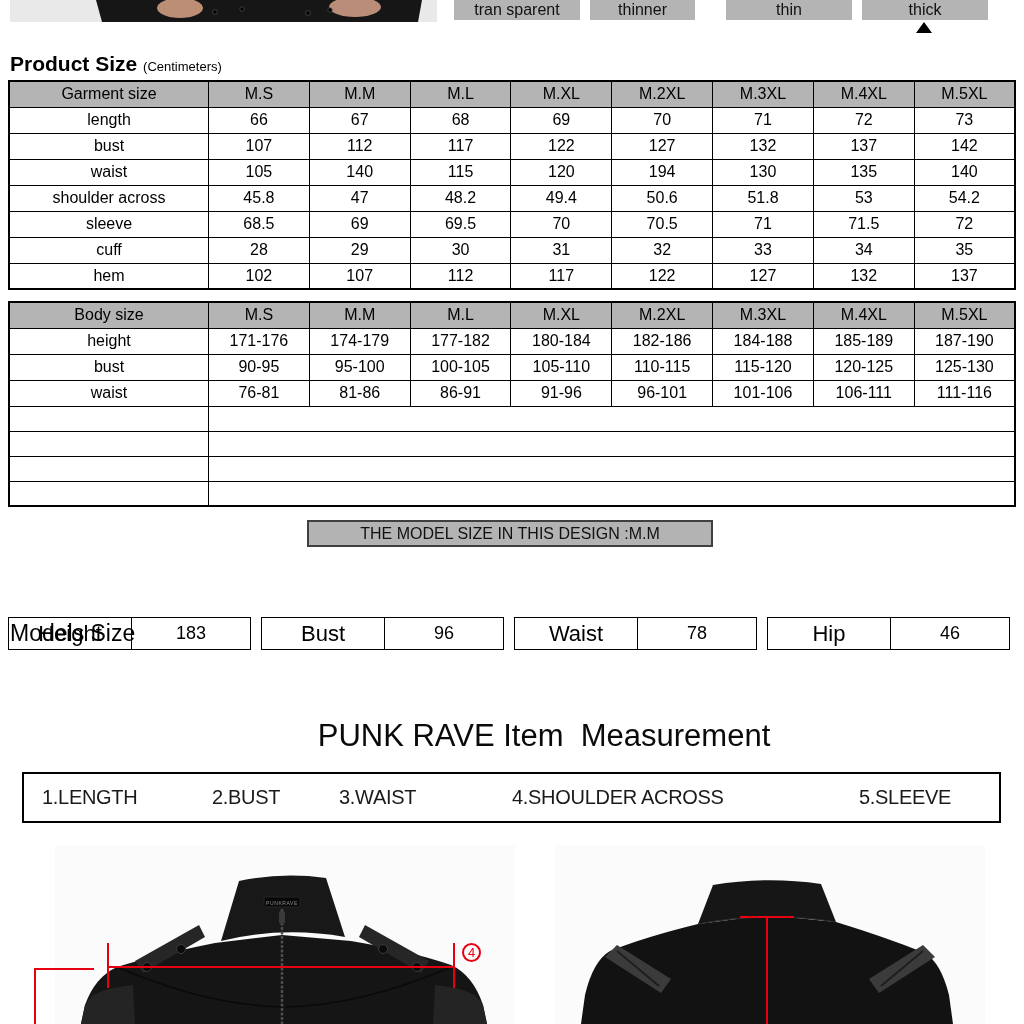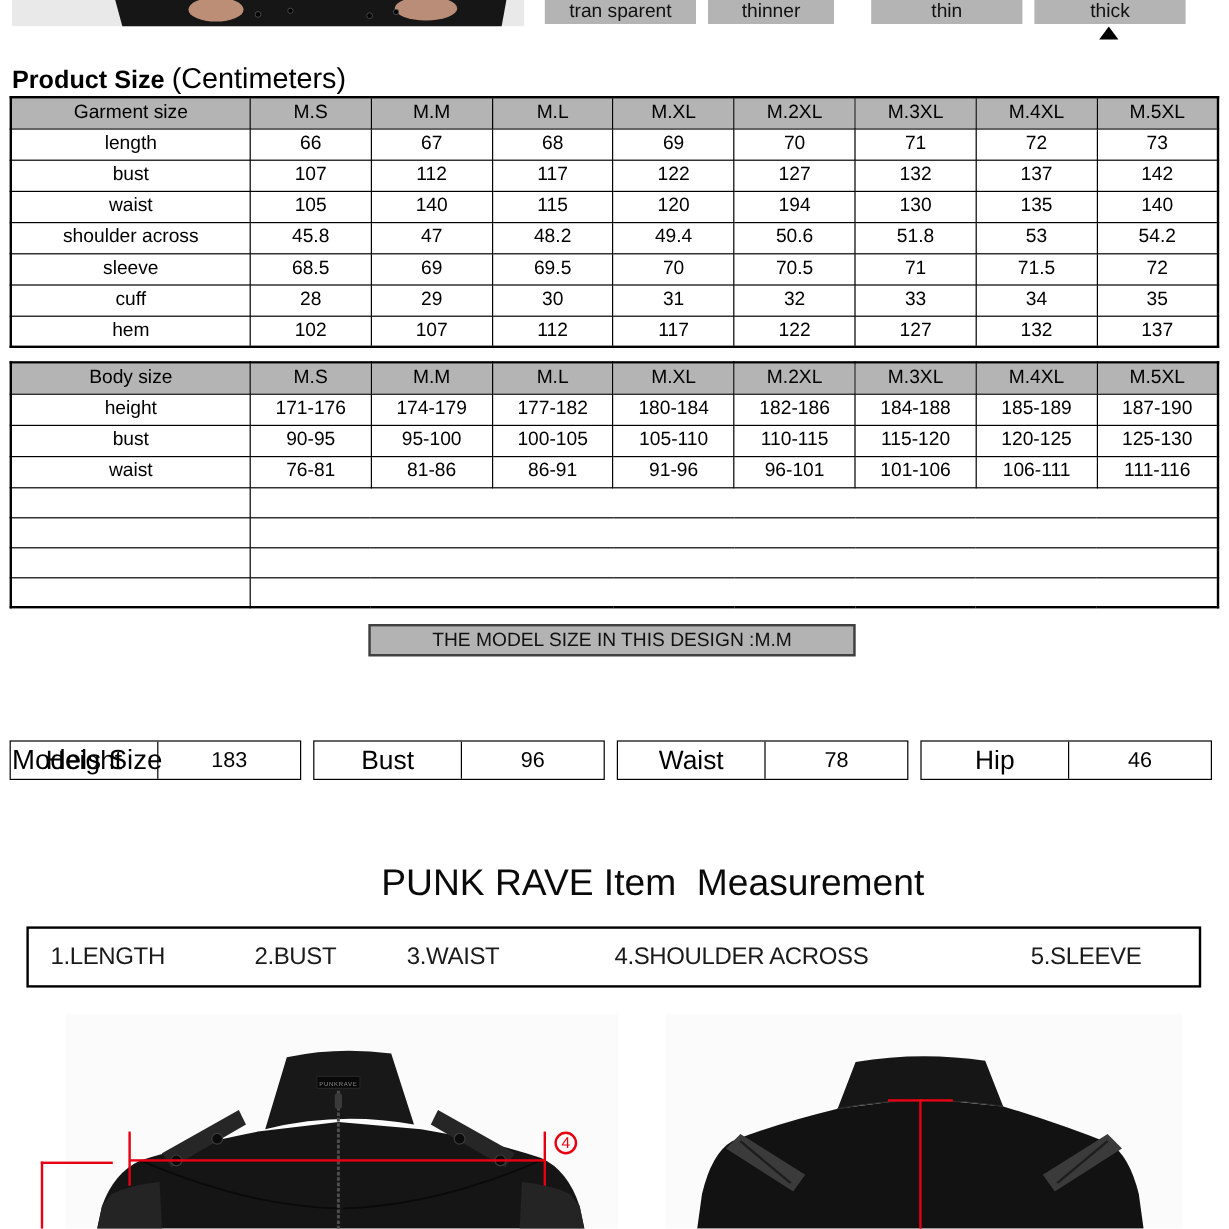--- a/index.html
+++ b/index.html
@@ -12,21 +12,21 @@
   
   .photo-top{left:10px;top:0;width:427px;height:22px;}
   .thk-cell{top:0;height:20px;background:#b4b4b4;text-align:center;
     font-size:16px;line-height:20px;color:#111;}
   .thk-marker{left:916px;top:22px;width:0;height:0;border-left:8px solid transparent;
     border-right:8px solid transparent;border-bottom:11px solid #000;}
 
   
   .h-product{left:10px;top:52px;font-size:21px;}
   .h-product .t1{font-weight:700;text-align:right;}
-  .h-product .t2{font-weight:400;font-size:24px;}
+  .h-product .t2{font-weight:400;font-size:13px;}
   .h-models{left:10px;top:620px;font-size:23px;font-weight:400;}
   .h-measure{left:0;top:718px;width:1024px;text-align:center;font-size:31px;
     white-space:pre;color:#0a0a0a;padding-left:32px;}
 
   
   .size-table{left:8px;width:1008px;border-collapse:collapse;table-layout:fixed;
     border:2px solid #000;}
   .size-table th,.size-table td{border:1px solid #000;padding:0;text-align:center;
     font-size:16px;font-weight:400;overflow:hidden;white-space:nowrap;}
   .size-table th{background:#b4b4b4;}

